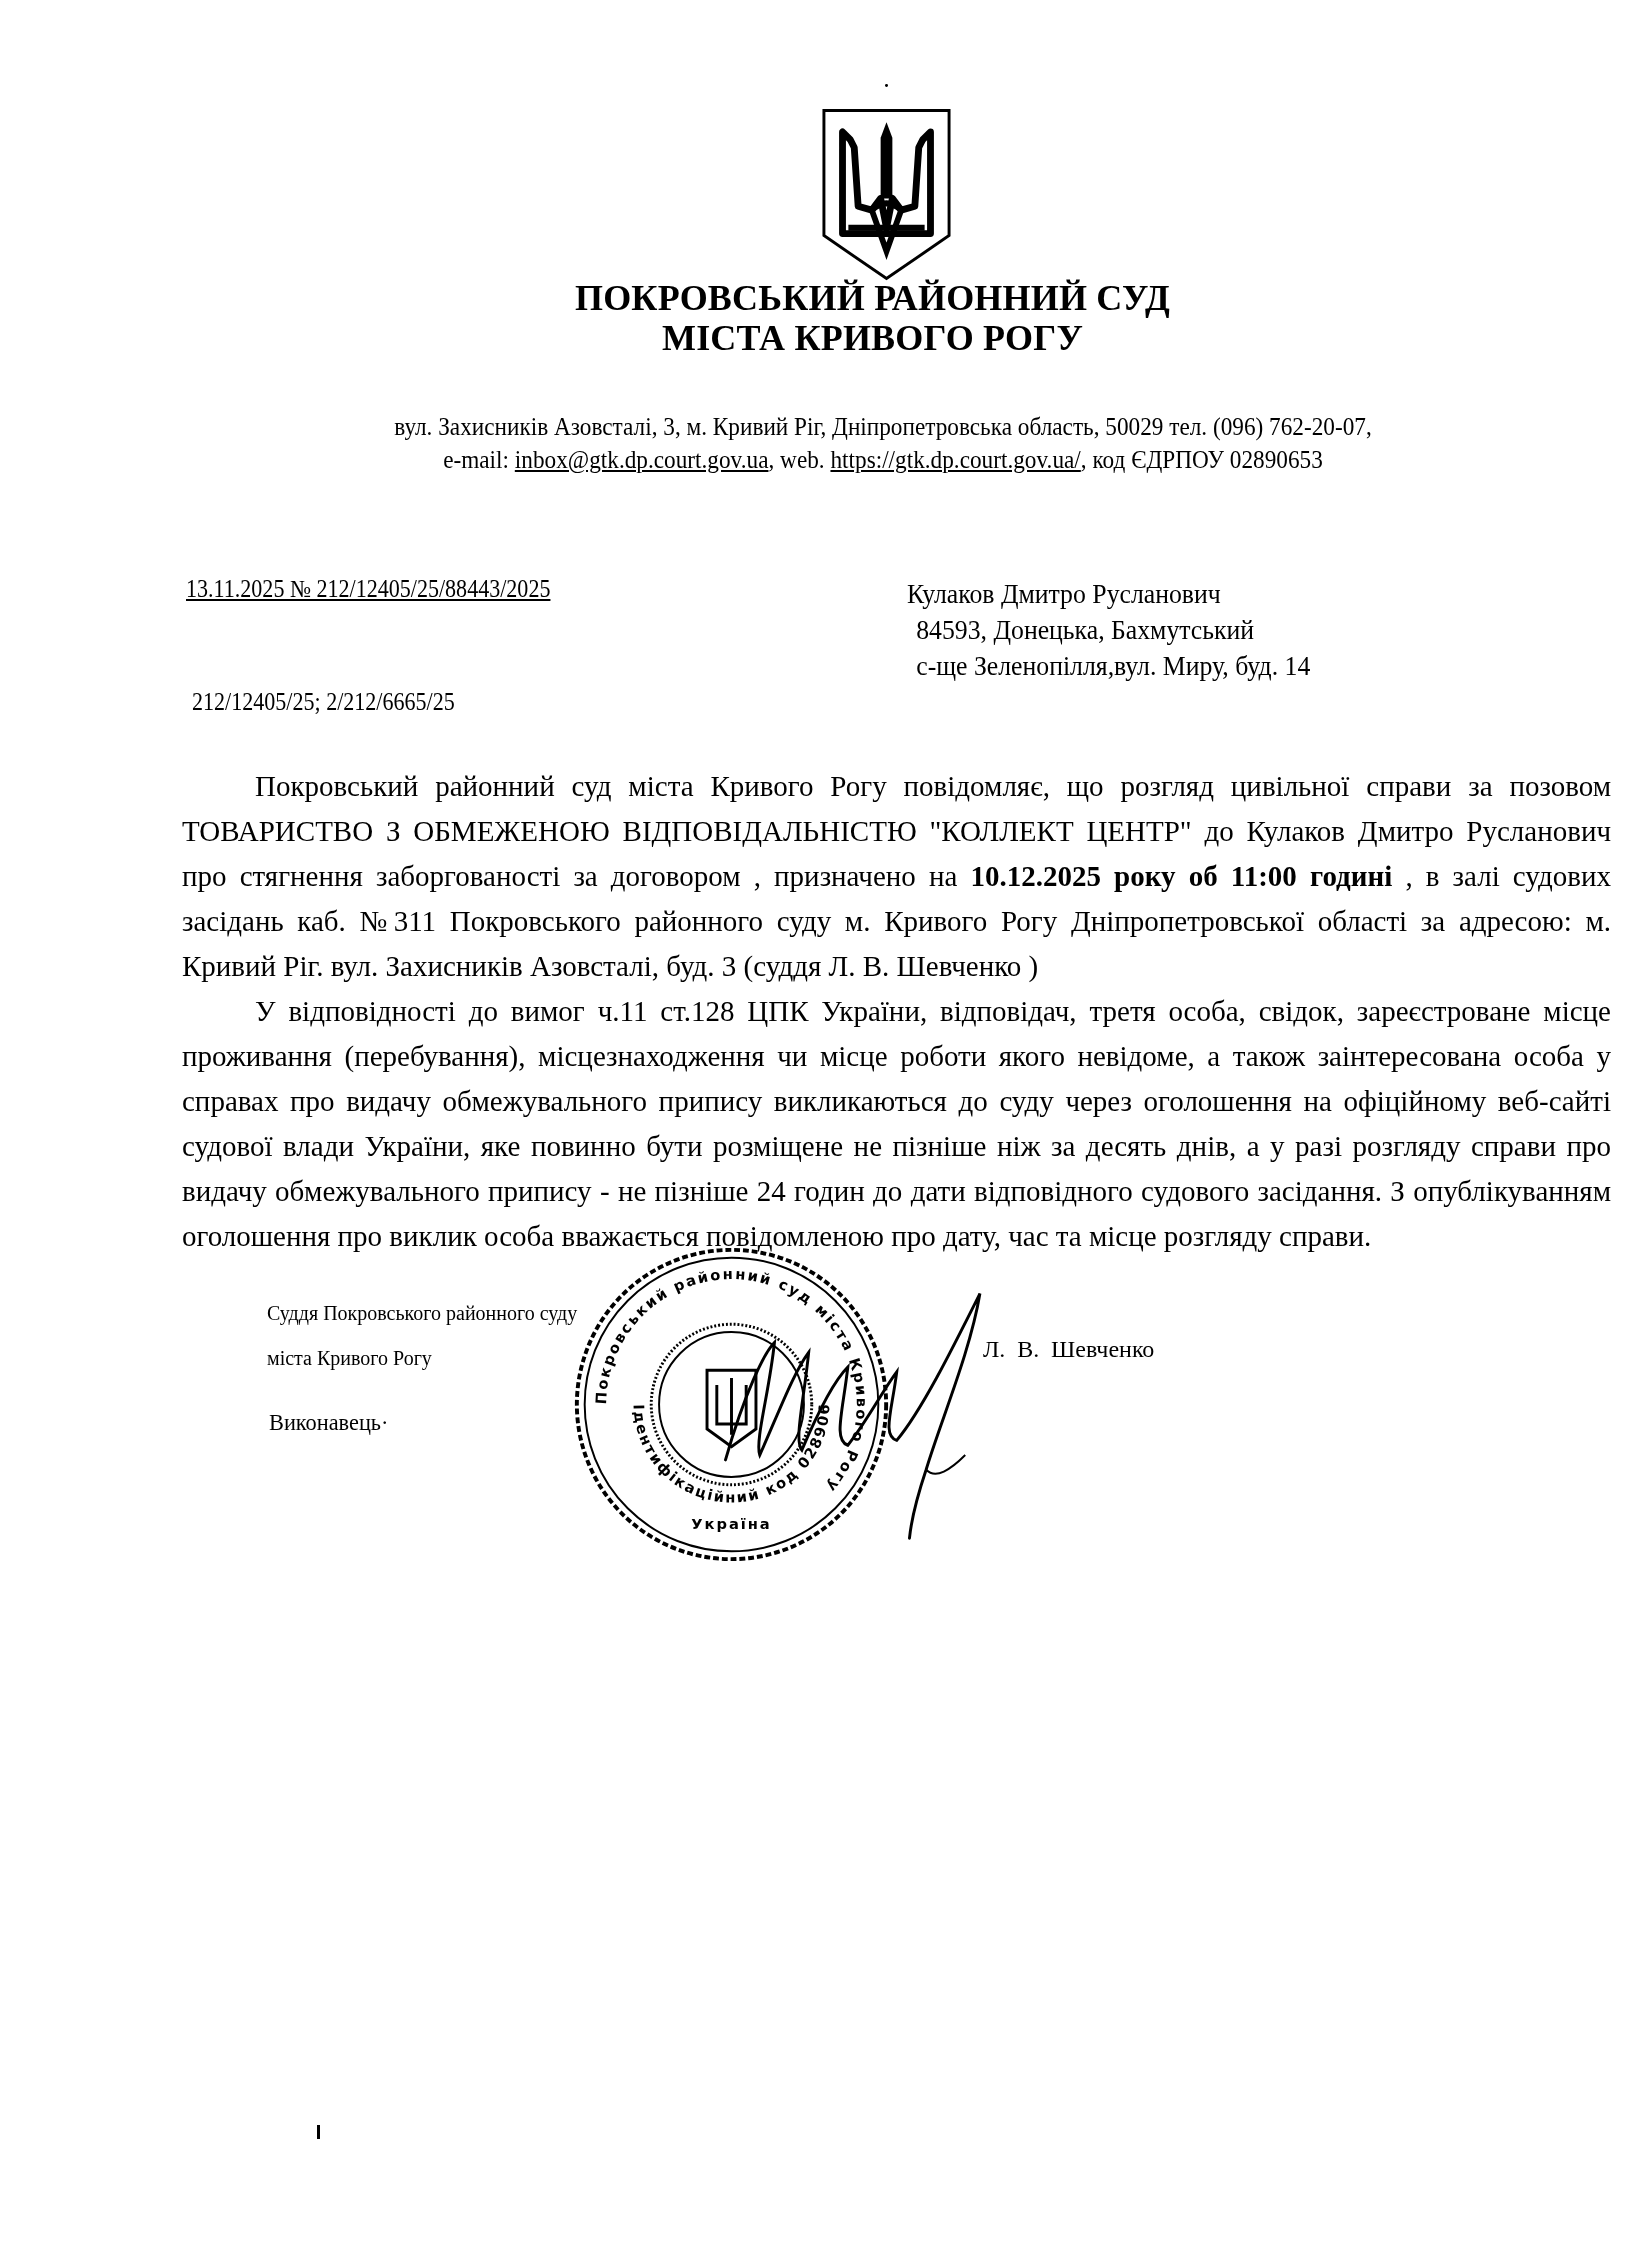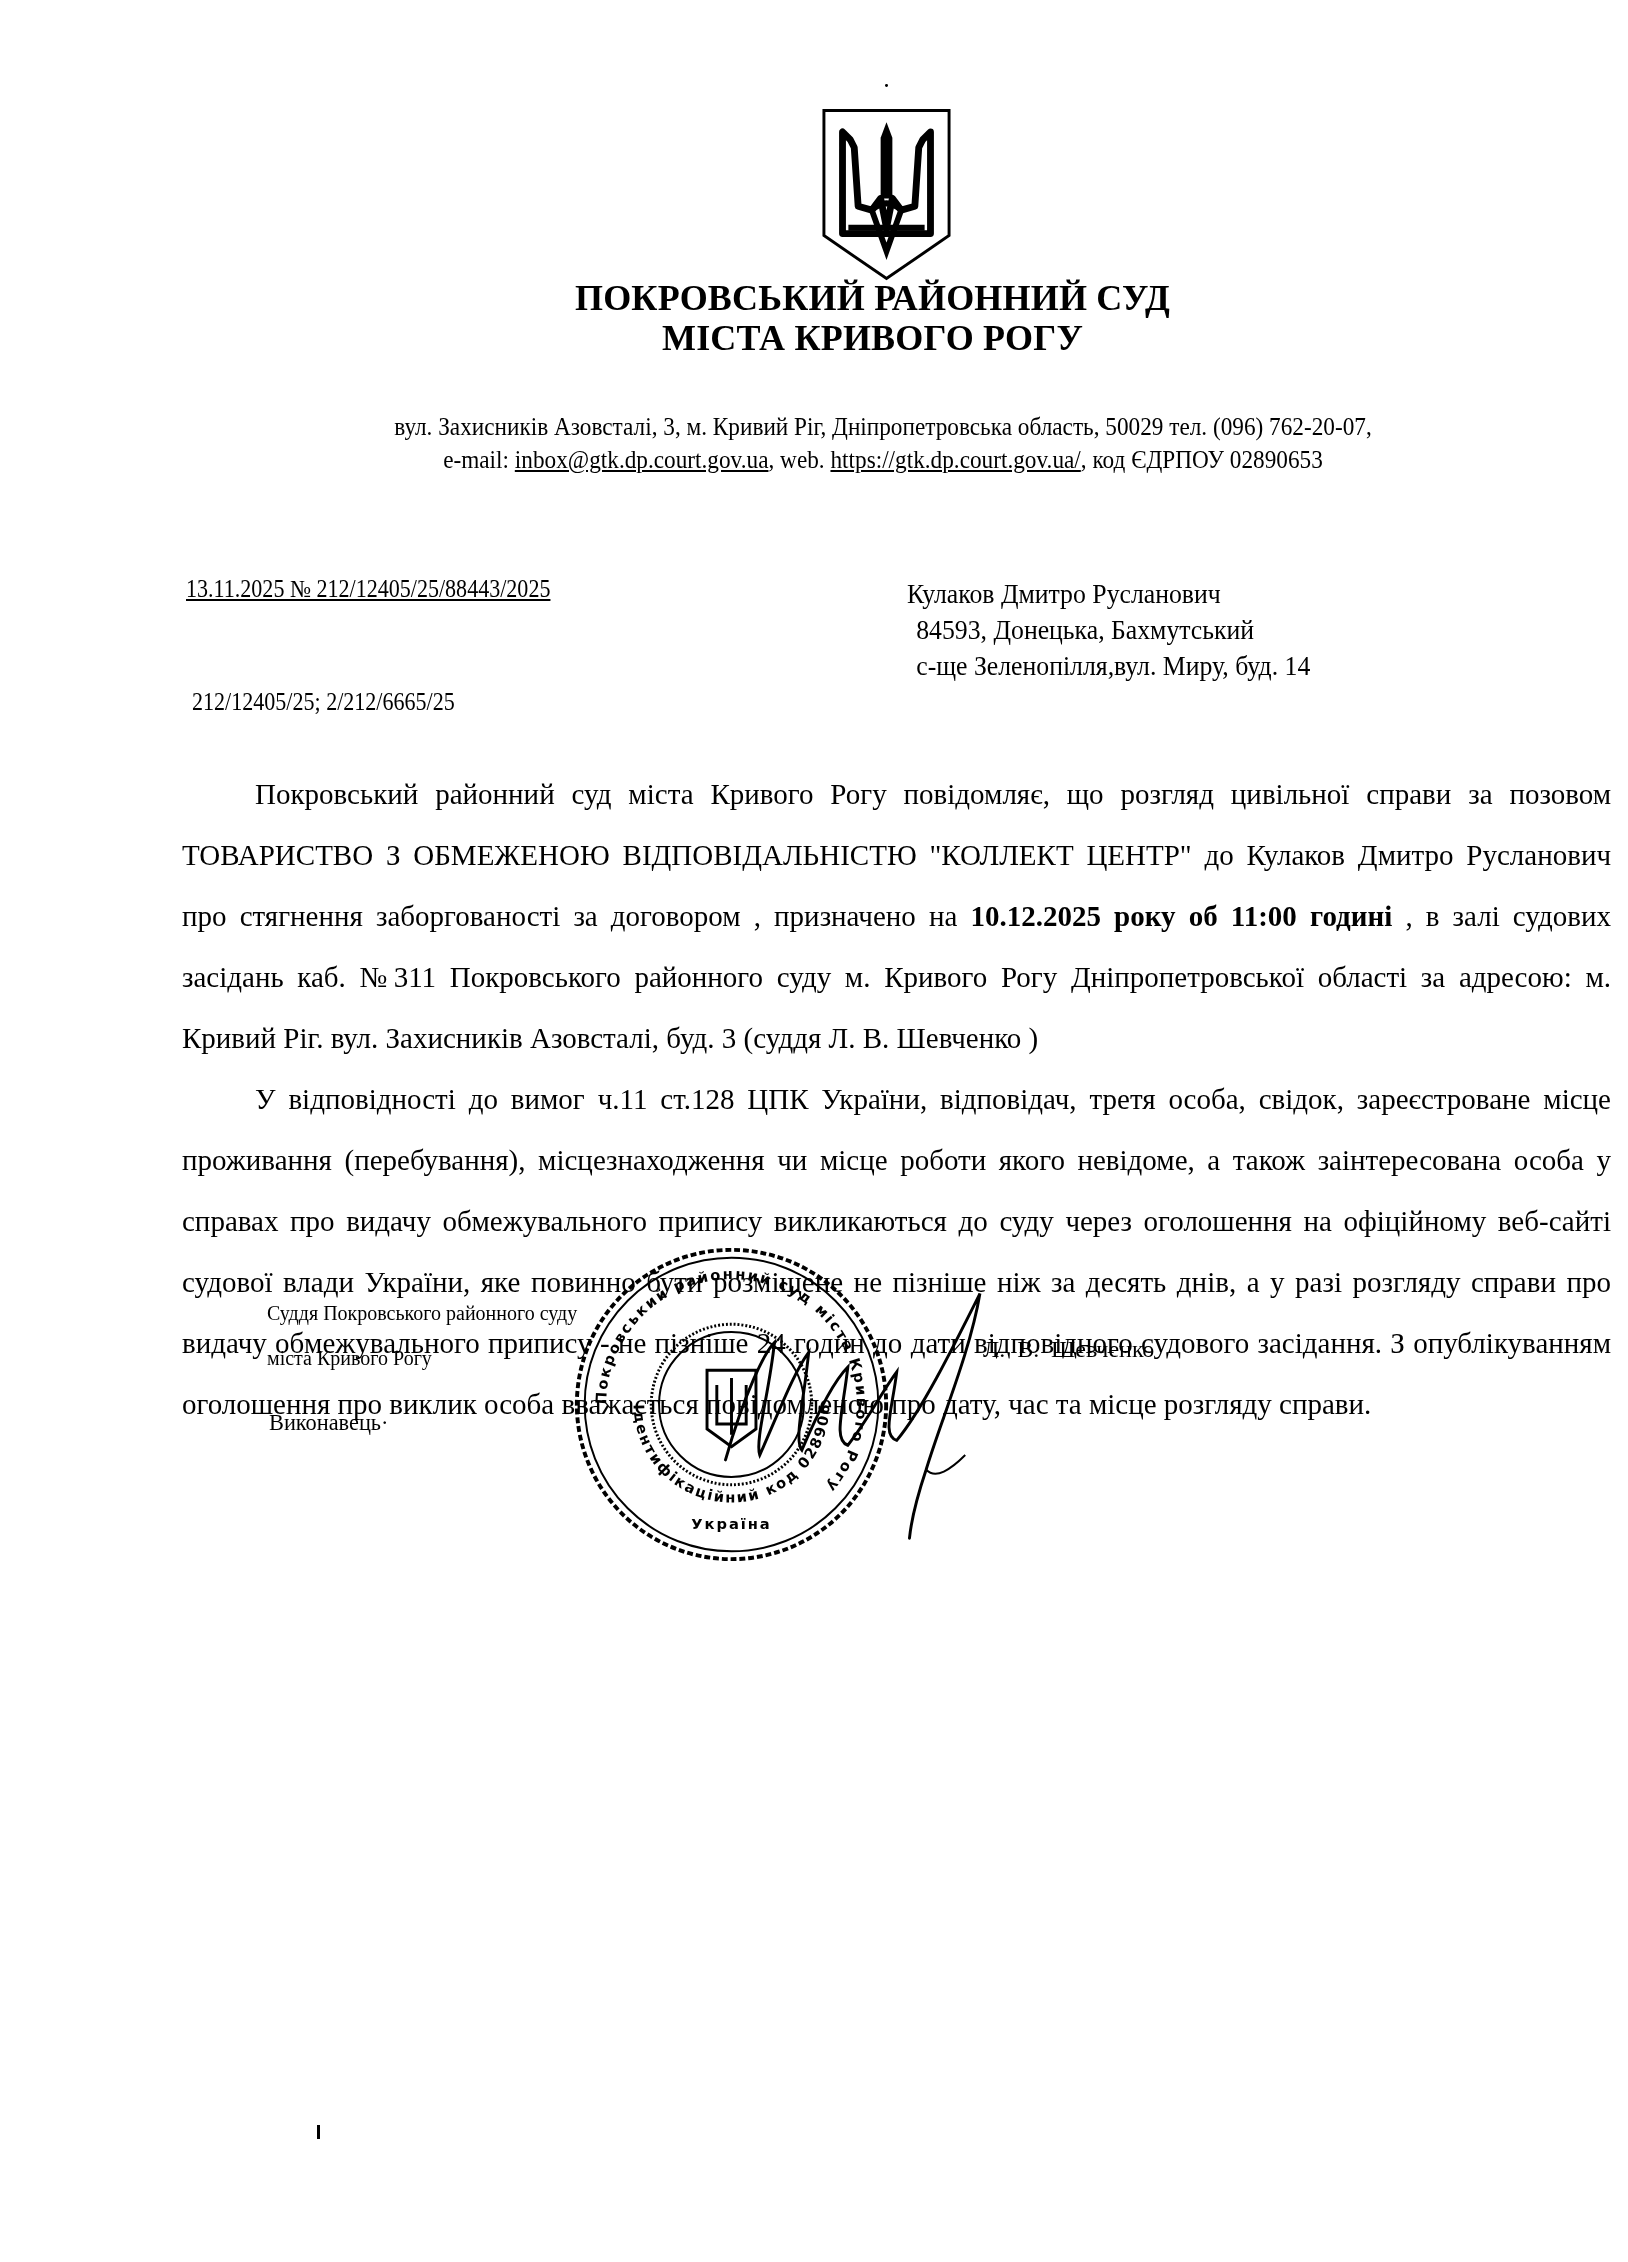--- a/index.html
+++ b/index.html
@@ -12,21 +12,21 @@
   .title1 { top: 277px; }
   .title2 { top: 317px; }
   .addr { left: 0; width: 1628px; text-align: center; font-size: 25px; transform: scaleX(0.93); transform-origin: 814px 0; }
   .addr1 { top: 413px; left: 69px; }
   .addr2 { top: 446px; left: 69px; }
   .u { text-decoration: underline; }
   .regline { left: 186px; top: 575px; font-size: 24.5px; text-decoration: underline; transform: scaleX(0.9); transform-origin: 0 0; }
   .recipient { left: 907px; top: 576px; font-size: 27.4px; line-height: 36px; transform: scaleX(0.94); transform-origin: 0 0; }
   .recipient div:nth-child(2), .recipient div:nth-child(3) { padding-left: 9.8px; }
   .cases { left: 192px; top: 688px; font-size: 24.5px; transform: scaleX(0.9); transform-origin: 0 0; }
-  .body { left: 182px; top: 764px; width: 1429px; font-size: 29px; line-height: 61px; text-align: justify; }
+  .body { left: 182px; top: 764px; width: 1429px; font-size: 29px; line-height: 45px; text-align: justify; }
   .body p { margin: 0; text-indent: 73px; }
   .body b { font-weight: bold; }
   .sig-left { left: 267px; top: 1291px; font-size: 20px; line-height: 45px; }
   .sig-name { left: 983px; top: 1336px; font-size: 24px; word-spacing: 5.9px; }
   .executor { left: 269px; top: 1409px; font-size: 23.5px; transform: scaleX(0.95); transform-origin: 0 0; }
   .stamp { left: 570px; top: 1243px; width: 323px; height: 323px; }
   .signature { left: 686px; top: 1274px; width: 353px; height: 274px; }
   .mark { left: 317px; top: 2125px; width: 2.9px; height: 13.7px; background: #000; }
   .stamp-text { font-family: "DejaVu Sans", sans-serif; font-size: 15px; font-weight: bold; fill: #000; letter-spacing: 2px; }
 </style>

